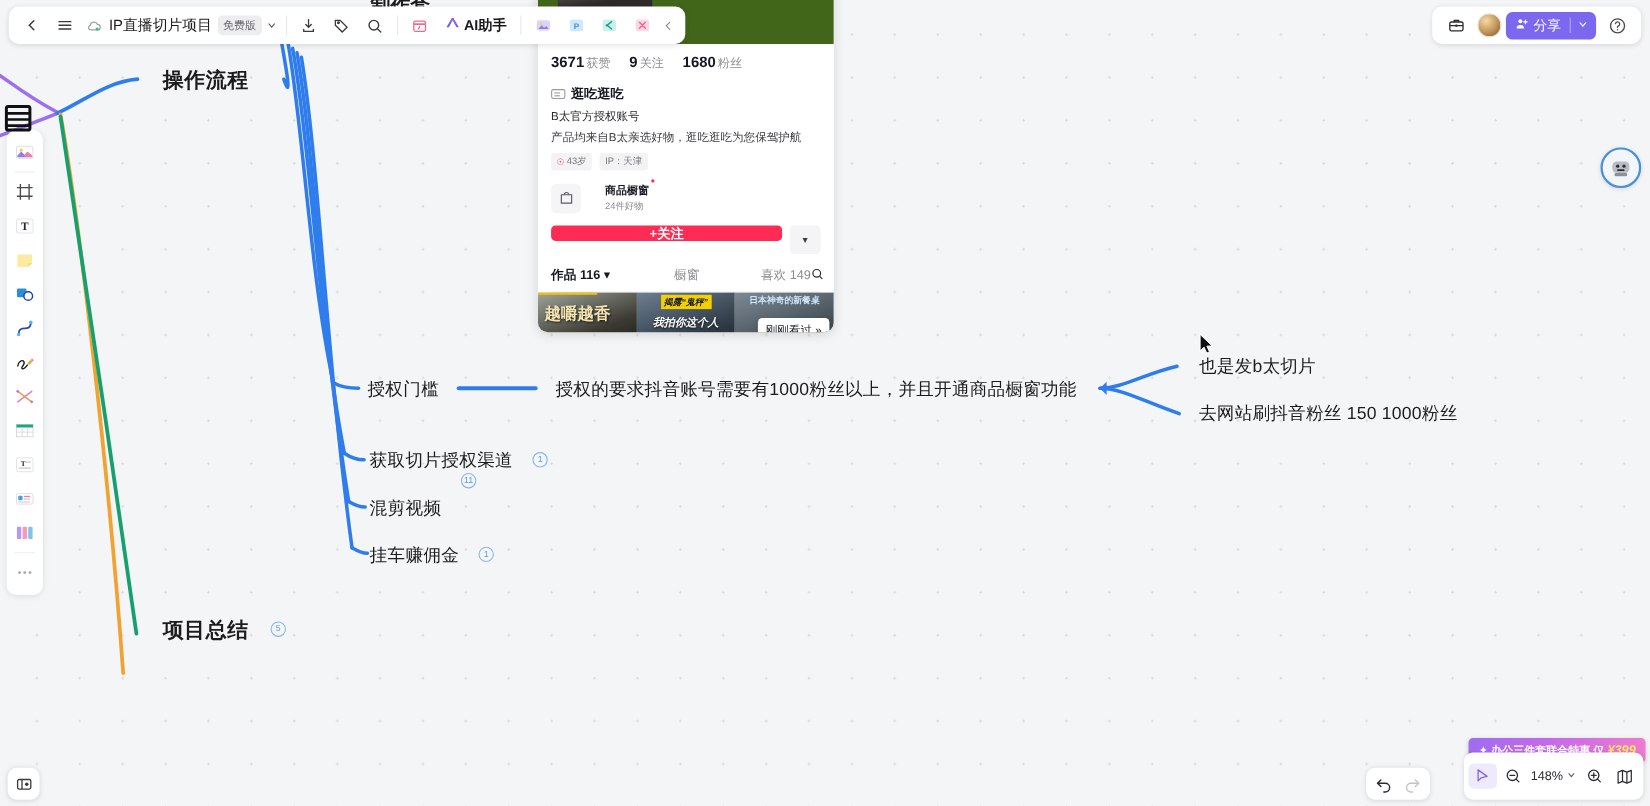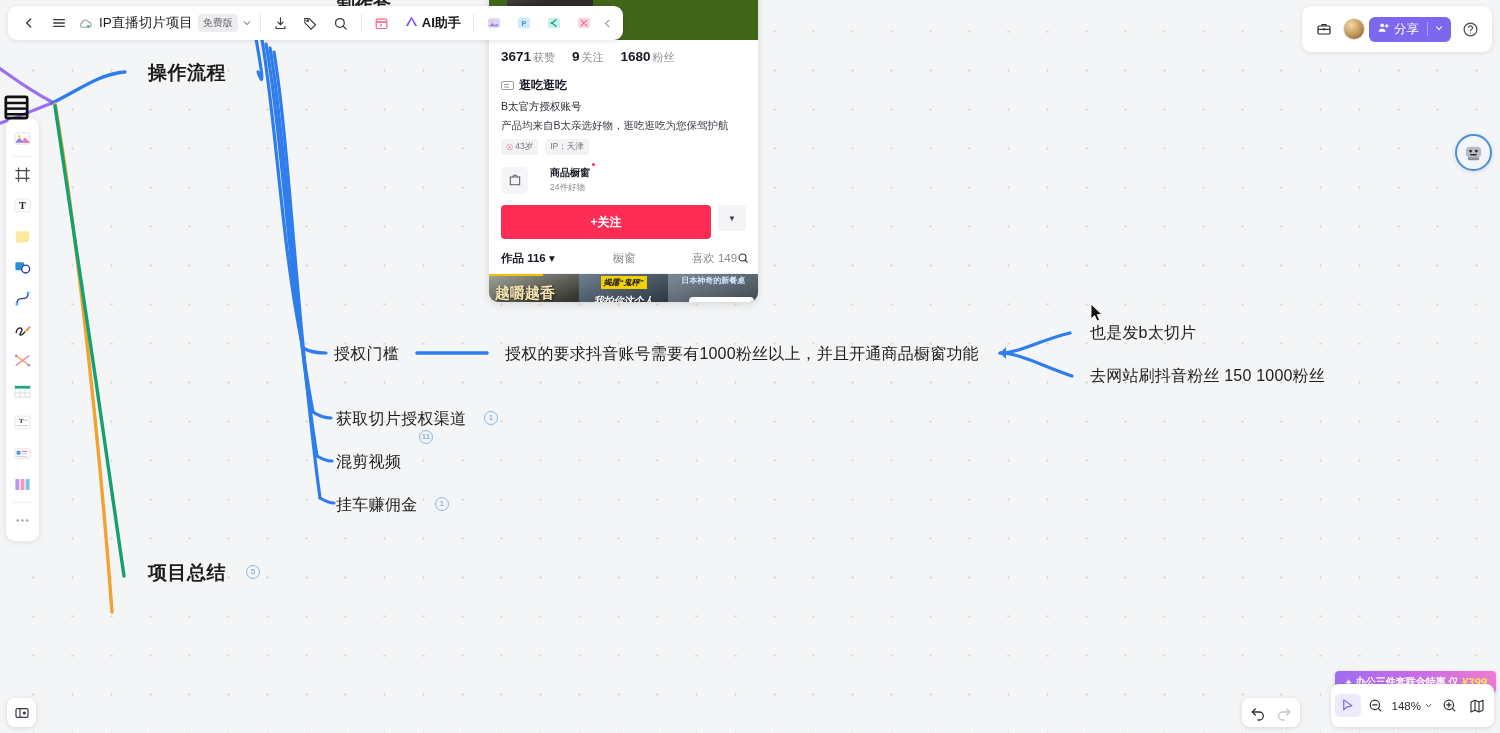--- a/index.html
+++ b/index.html
@@ -72,21 +72,21 @@
     margin-right: 1px; white-space: nowrap;
   }
   #ai-btn {
     display:flex; align-items:center; gap:3px;
     padding: 0 7px; height: 26px; border-radius: 6px; cursor:pointer;
   }
   #ai-label { font-size: 13px; font-weight: 700; color:#18181b; white-space:nowrap; }
 
   #topbar-right {
     position: absolute; right: 8px; top: 6px;
-    height: 46px; background:#fff; border-radius: 9px;
+    height: 34px; background:#fff; border-radius: 9px;
     box-shadow: 0 1px 5px rgba(0,0,0,.10);
     display:flex; align-items:center; padding: 0 7px; gap: 4px;
     z-index: 40;
   }
   #avatar {
     width: 22px; height: 22px; border-radius: 50%;
     background: radial-gradient(circle at 35% 30%, #f7d9a0, #b98d52 60%, #6a4d2a);
     border: 1px solid #e9e1d5;
   }
   #share-btn {
@@ -167,21 +167,21 @@
   #dy-shop .bag {
     width: 27px; height: 27px; background:#f5f5f7; border-radius:5px;
     display:flex; align-items:center; justify-content:center;
   }
   #dy-shop .txt1 { font-size: 10px; color:#161823; font-weight:600; position:relative; white-space:nowrap;}
   #dy-shop .txt1 .dot { position:absolute; right:-5px; top:-3px; width:3px;height:3px;border-radius:50%;background:#fe2c55;}
   #dy-shop .txt2 { font-size: 8.5px; color:#8a8a90; margin-top:2px; }
 
   #dy-follow-row { display:flex; gap: 7px; margin-top: 11px; }
   #dy-follow {
-    flex: 1; height: 34px; background:#fe2c55; color:#fff;
+    flex: 1; height: 14px; background:#fe2c55; color:#fff;
     border-radius: 4px; display:flex; align-items:center; justify-content:center;
     font-size: 12px; font-weight:600; cursor:pointer;
   }
   #dy-follow-more {
     width: 28px; height:26px; background:#f4f4f6; border-radius:4px;
     display:flex; align-items:center; justify-content:center; cursor:pointer;
     color:#3a3a42; font-size:8px;
   }
   #dy-tabs {
     display:flex; align-items:center; margin-top: 12px;

